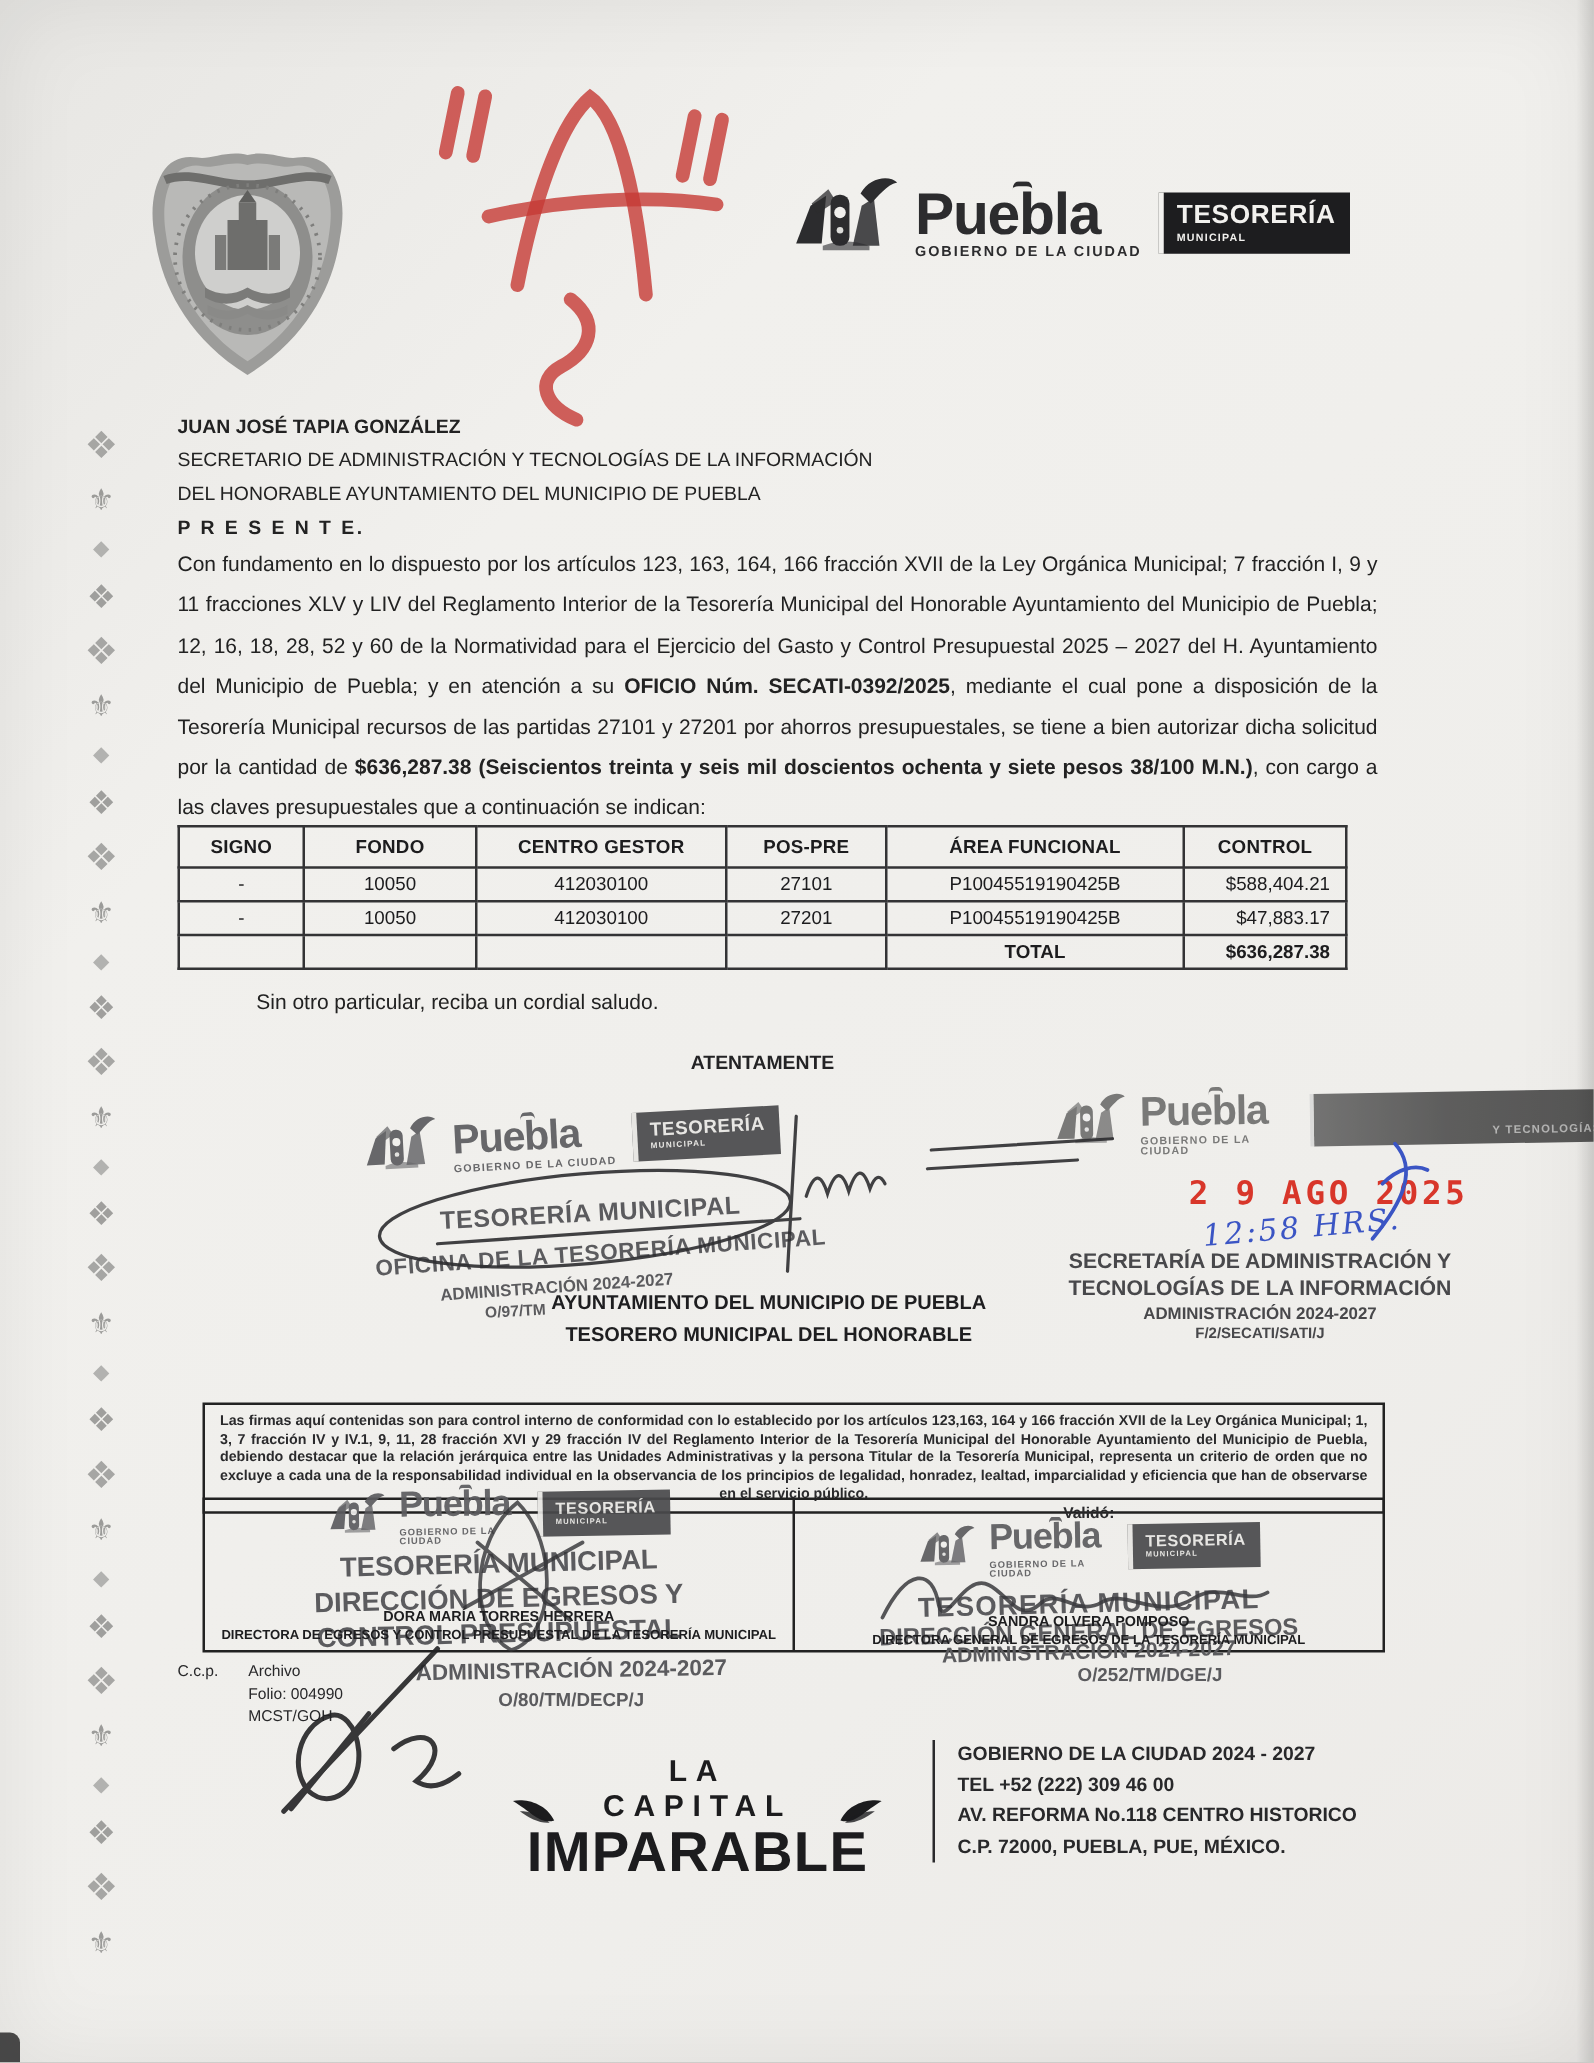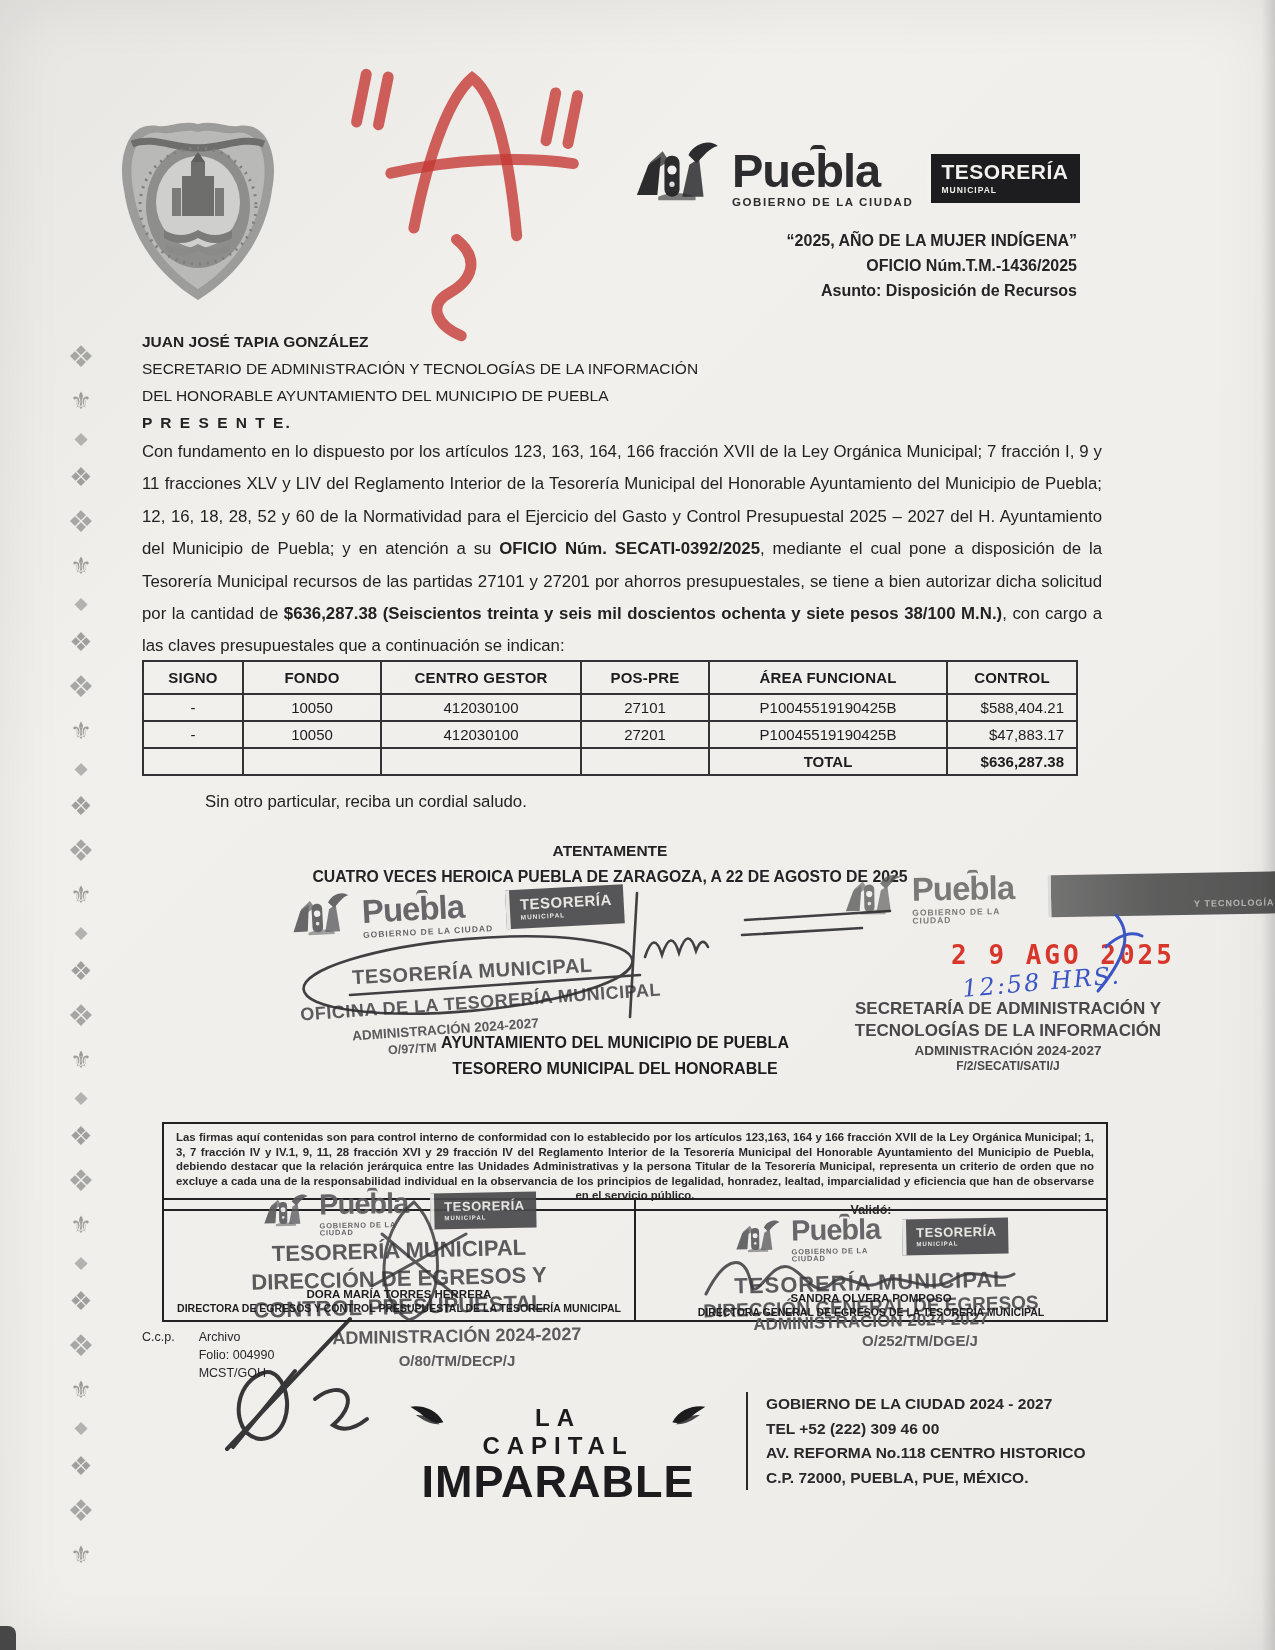--- a/index.html
+++ b/index.html
@@ -122,21 +122,21 @@
   .sb-cell.right .small-name{top:92px;}
   .sb-cell.right .small-title{top:106px;}
   .admin-left{left:292px;top:1326px;width:330px;text-align:center;font-size:18px;font-weight:600;transform:rotate(-1deg);}
   .code-left{left:292px;top:1352px;width:330px;text-align:center;font-size:15px;font-weight:600;}
   .code-right{left:770px;top:1332px;width:300px;text-align:center;font-size:15px;font-weight:600;}
 
   
   .ccp{left:142px;top:1328px;font-size:12.5px;line-height:18px;color:#28282a;display:flex;gap:24px;}
   .ccp .lines div{white-space:nowrap;}
   .capital{left:408px;top:1404px;width:300px;text-align:center;color:#1c1c1e;}
-  .cap-row{display:flex;align-items:flex-start;justify-content:center;gap:8px;}
+  .cap-row{display:flex;align-items:flex-end;justify-content:center;gap:8px;}
   .cap-l1{font-size:24px;font-weight:800;letter-spacing:7px;}
   .cap-l2{font-size:45px;font-weight:900;letter-spacing:1px;margin-top:-4px;}
   .wing{width:38px;height:22px;color:#1c1c1e;}
   .wing.fl{transform:scaleX(-1);}
   .footer-right{left:746px;top:1392px;border-left:2.6px solid #2a2a2c;padding-left:18px;
                 font-size:15.5px;font-weight:700;line-height:24.5px;color:#28282a;}
   .corner-artifact{left:0px;top:1626px;width:16px;height:24px;background:#2b2b2b;border-radius:0 8px 0 0;opacity:.85;}
   .edge-shade{right:0;top:0;width:14px;height:1650px;background:linear-gradient(90deg,rgba(0,0,0,0),rgba(0,0,0,.12));}
 </style>
 </head>
@@ -202,25 +202,20 @@
       <div class="plogo-name">Puebla</div>
       <span class="plogo-hat"></span>
       <div class="plogo-tag">GOBIERNO DE LA CIUDAD</div>
     </div>
     <div class="plogo-badge">
       <div class="badge-l1">TESORERÍA</div>
       <div class="badge-l2">MUNICIPAL</div>
     </div>
   </div>
 
-  <div class="abs hdr-lines">
-    <div>“2025, AÑO DE LA MUJER INDÍGENA”</div>
-    <div>OFICIO Núm.T.M.-1436/2025</div>
-    <div>Asunto: Disposición de Recursos</div>
-  </div>
 
   <div class="abs talavera">
       <span class="pat-g g0">❖</span>
       <span class="pat-g g1">⚜</span>
       <span class="pat-g g2">◆</span>
       <span class="pat-g g3">❖</span>
       <span class="pat-g g0">❖</span>
       <span class="pat-g g1">⚜</span>
       <span class="pat-g g2">◆</span>
       <span class="pat-g g3">❖</span>
@@ -292,21 +287,20 @@
         <td></td>
         <td class="total-label">TOTAL</td>
         <td class="money total-val">$636,287.38</td>
       </tr>
     </tbody>
   </table>
 
   <div class="abs closing">Sin otro particular, reciba un cordial saludo.</div>
 
   <div class="abs atent">ATENTAMENTE</div>
-  <div class="abs placedate">CUATRO VECES HEROICA PUEBLA DE ZARAGOZA, A 22 DE AGOSTO DE 2025</div>
 
   <div class="abs plogo gray sm sig-logo">
     <svg class="plogo-icon">
         <use href="#pueblaIcons"></use>
       </svg>
     <div class="plogo-word">
       <div class="plogo-name">Puebla</div>
       <span class="plogo-hat"></span>
       <div class="plogo-tag">GOBIERNO DE LA CIUDAD</div>
     </div>

